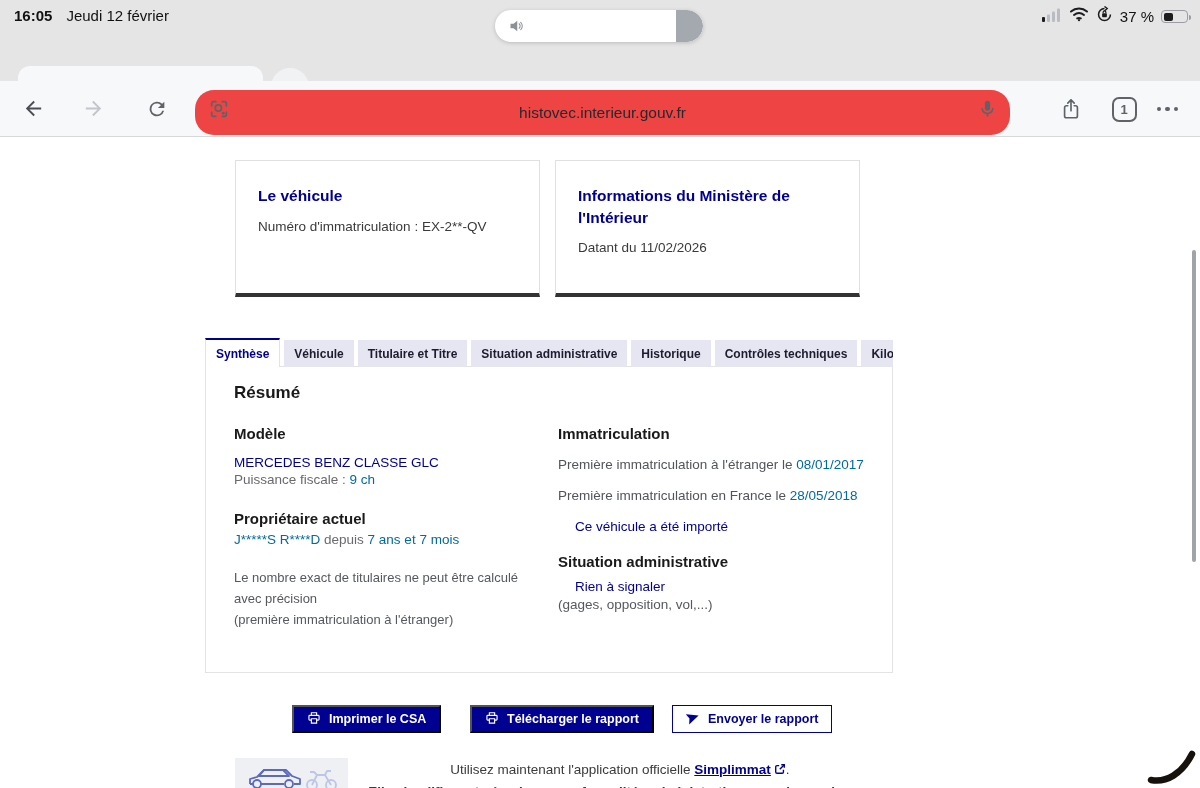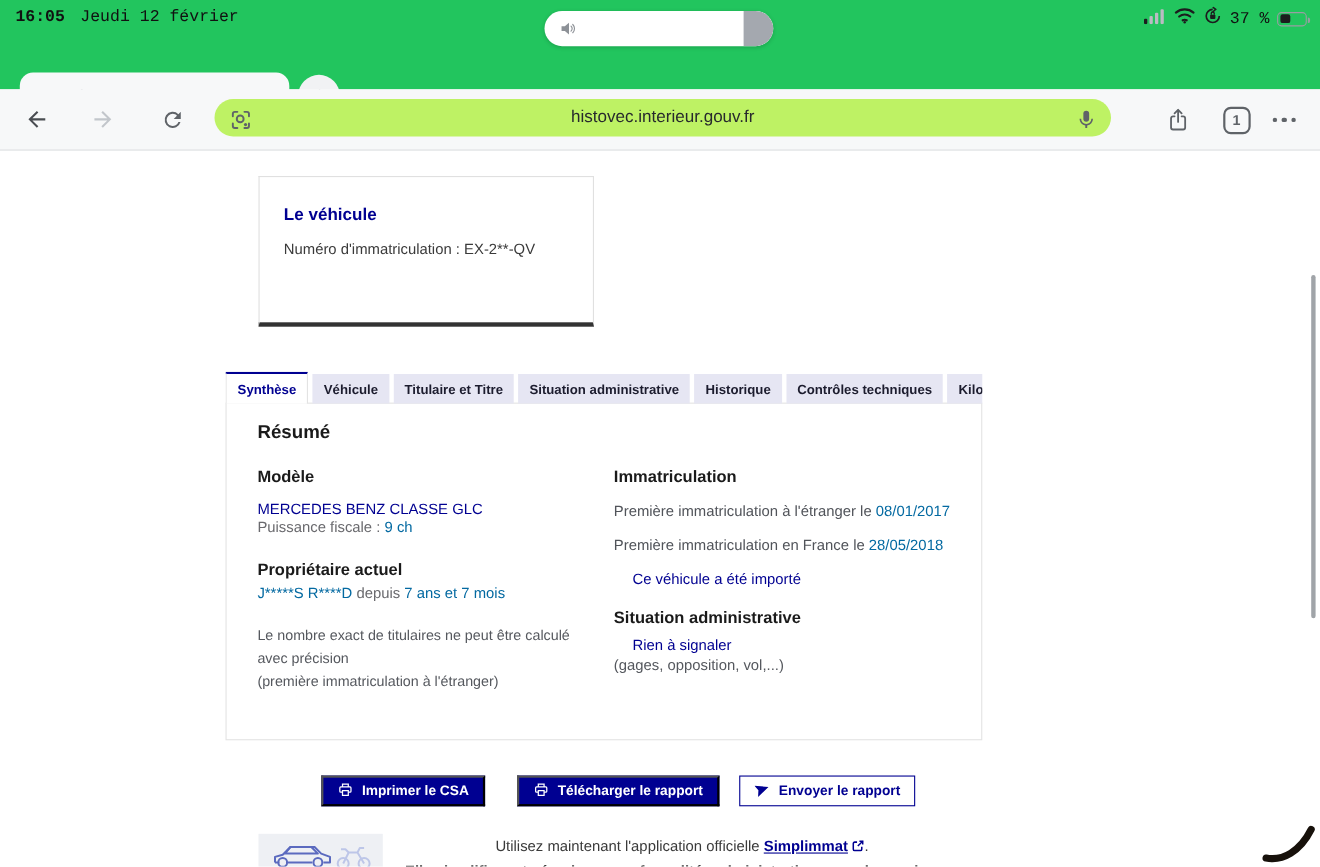--- a/index.html
+++ b/index.html
@@ -1,20 +1,20 @@
 <!DOCTYPE html>
 <html><head>
 <meta charset="utf-8">
 <style>
   * { margin:0; padding:0; box-sizing:border-box; }
   html,body { width:1200px; height:788px; overflow:hidden; }
   body { font-family:"Liberation Sans","DejaVu Sans",sans-serif; background:#fff; position:relative; }
 
   
-  .chrome-top { position:absolute; top:0; left:0; width:1200px; height:101px; background:#22c55e;font-family:Liberation Mono, monospace; }
+  .chrome-top { position:absolute; top:0; left:0; width:1200px; height:101px; background:#e5e5e5; }
   .status-bar { position:absolute; top:0; left:0; right:0; height:30px; display:flex; align-items:center; }
   .status-left { position:absolute; left:14px; top:7px; font-size:15px; color:#111; }
   .status-time { font-weight:bold; margin-right:14px; }
   .status-right { position:absolute; right:12px; top:6px; display:flex; align-items:center; gap:7px;justify-content:space-between; }
   .battery-pct { font-size:15px; color:#111; }
   .battery { position:relative; width:27px; height:13px; border:1px solid #9a9da3; border-radius:4px; }
   .battery-fill { position:absolute; left:1.5px; top:1.5px; bottom:1.5px; width:37%; background:#1c1c1e; border-radius:2px; }
   .battery-nub { position:absolute; right:-4px; top:4px; width:2.5px; height:5px; background:#9a9da3; border-radius:0 2px 2px 0; }
 
   .volume-hud { position:absolute; left:495px; top:10px; width:208px; height:32px; background:#fff;
@@ -29,21 +29,21 @@
   .flag .b { flex:1; background:#26339f; } .flag .w { flex:1; background:#fff; } .flag .r { flex:1; background:#e8262d; }
   .tab-title { font-size:14.5px; color:#202124; white-space:nowrap; overflow:hidden; width:160px; }
   .tab-close { margin-left:auto; color:#5f6368; flex:none; display:flex; }
   .newtab-btn { position:absolute; left:271px; top:38px; width:38px; height:38px; border-radius:50%; background:#f1f2f4;
     display:flex; align-items:center; justify-content:center; }
 
   .toolbar { position:absolute; top:81px; left:0; right:0; height:56px; background:#f7f8f9; border-bottom:1px solid #d6d8db;
     display:flex; align-items:center; }
   .nav-btn { width:42px; height:42px; display:flex; align-items:center; justify-content:center; }
   .nav-back { margin-left:12px; } .nav-fwd { margin-left:18px; } .nav-reload { margin-left:22px; }
-  .omnibox { position:absolute; left:195px; top:9px; width:815px; height:34px; background:#bef264; border-radius:19px;
+  .omnibox { position:absolute; left:195px; top:9px; width:815px; height:45px; background:#ef4444; border-radius:19px;
     display:flex; align-items:center; }
   .omni-lens { position:absolute; left:13px; top:8px; }
   .omni-url { width:100%; text-align:center; font-size:15.5px; color:#27292d; }
   .omni-mic { position:absolute; right:12px; top:8px; }
   .tb-right { position:absolute; right:0; top:0; height:56px; display:flex; align-items:center; gap:20px; padding-right:22px; }
   .tabcount { width:25px; height:25px; border:2px solid #5f6368; border-radius:7px; display:flex; align-items:center;
     justify-content:center; font-size:13px; font-weight:bold; color:#5f6368; }
   .dots { display:flex; gap:4px; }
   .dots i { width:4.5px; height:4.5px; border-radius:50%; background:#5f6368; }
 
@@ -222,20 +222,24 @@
       </span>
   </div>
 </div>
 
 <div class="page">
 
   <div class="card card1">
     <h3>Le véhicule</h3>
     <p>Numéro d'immatriculation : EX-2**-QV</p>
   </div>
+  <div class="card card2">
+    <h3>Informations du Ministère de l'Intérieur</h3>
+    <p>Datant du 11/02/2026</p>
+  </div>
 
   <div class="ctabs">
     <span class="ctab active">Synthèse</span>
     <span class="ctab">Véhicule</span>
     <span class="ctab">Titulaire et Titre</span>
     <span class="ctab">Situation administrative</span>
     <span class="ctab">Historique</span>
     <span class="ctab">Contrôles techniques</span>
     <span class="ctab">Kilométrage</span>
   </div>

